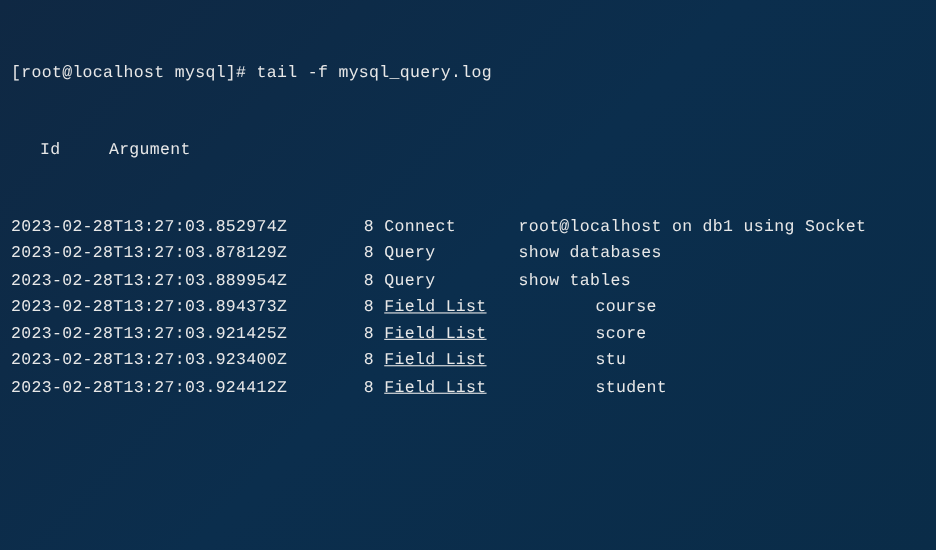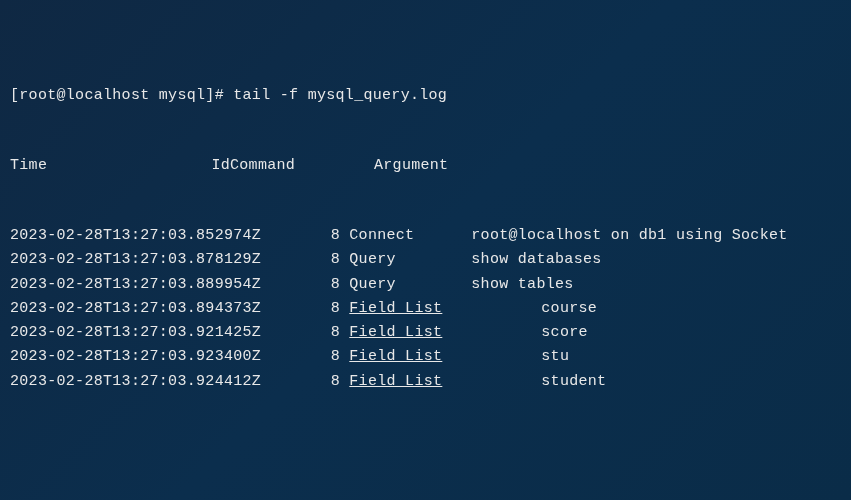--- a/index.html
+++ b/index.html
@@ -17,21 +17,20 @@
       height: 500px;
       overflow: hidden;
       line-height: 1.55;
       letter-spacing: 0.3px;
     }
     .terminal {
       white-space: pre;
     }
     .prompt-line {
       margin-bottom: 1px;
-      margin-top: 29px;
     }
     .header-line {
       margin-bottom: 1px;
     }
     .log-row {
       display: flex;
       margin-bottom: 1px;
     }
     .col-time {
       width: 250px;
@@ -70,16 +69,16 @@
       flex: 1;
       margin-left: 44px;
     }
   </style>
 </head>
 <body>
 
 <div class="terminal">
   <div class="prompt-line">[root@localhost mysql]# tail -f mysql_query.log</div>
   <div class="header-row">
-    <span class="h-time">Time</span><span class="h-id">Id</span><span class="h-command">Command</span><span class="h-argument">Argument</span>
+    <span class="h-id">Id</span><span class="h-argument">Argument</span>
   </div>
   <div id="log-rows"><div class="log-row"><span class="col-time">2023-02-28T13:27:03.852974Z</span><span style="width: 80px; text-align: right; flex-shrink: 0;">8</span><span> </span><span class="col-command">Connect</span><span class="col-argument">root@localhost on db1 using Socket</span></div><div class="log-row"><span class="col-time">2023-02-28T13:27:03.878129Z</span><span style="width: 80px; text-align: right; flex-shrink: 0;">8</span><span> </span><span class="col-command">Query</span><span class="col-argument">show databases</span></div><div class="log-row"><span class="col-time">2023-02-28T13:27:03.889954Z</span><span style="width: 80px; text-align: right; flex-shrink: 0;">8</span><span> </span><span class="col-command">Query</span><span class="col-argument">show tables</span></div><div class="log-row"><span class="col-time">2023-02-28T13:27:03.894373Z</span><span style="width: 80px; text-align: right; flex-shrink: 0;">8</span><span> </span><span class="col-fieldlist">Field List</span><span class="col-argument">course</span></div><div class="log-row"><span class="col-time">2023-02-28T13:27:03.921425Z</span><span style="width: 80px; text-align: right; flex-shrink: 0;">8</span><span> </span><span class="col-fieldlist">Field List</span><span class="col-argument">score</span></div><div class="log-row"><span class="col-time">2023-02-28T13:27:03.923400Z</span><span style="width: 80px; text-align: right; flex-shrink: 0;">8</span><span> </span><span class="col-fieldlist">Field List</span><span class="col-argument">stu</span></div><div class="log-row"><span class="col-time">2023-02-28T13:27:03.924412Z</span><span style="width: 80px; text-align: right; flex-shrink: 0;">8</span><span> </span><span class="col-fieldlist">Field List</span><span class="col-argument">student</span></div></div>
 </div>
 
 </body></html>

